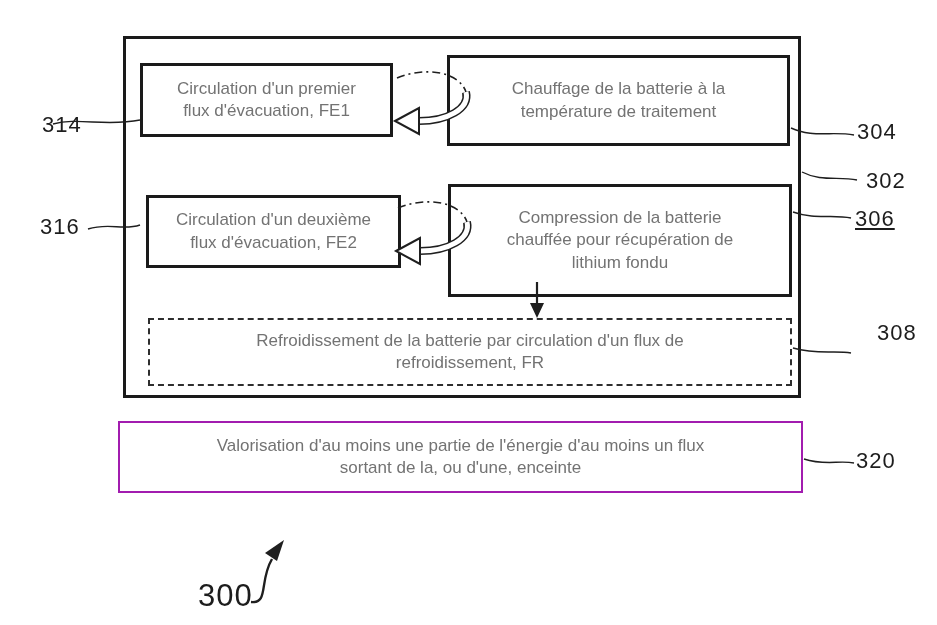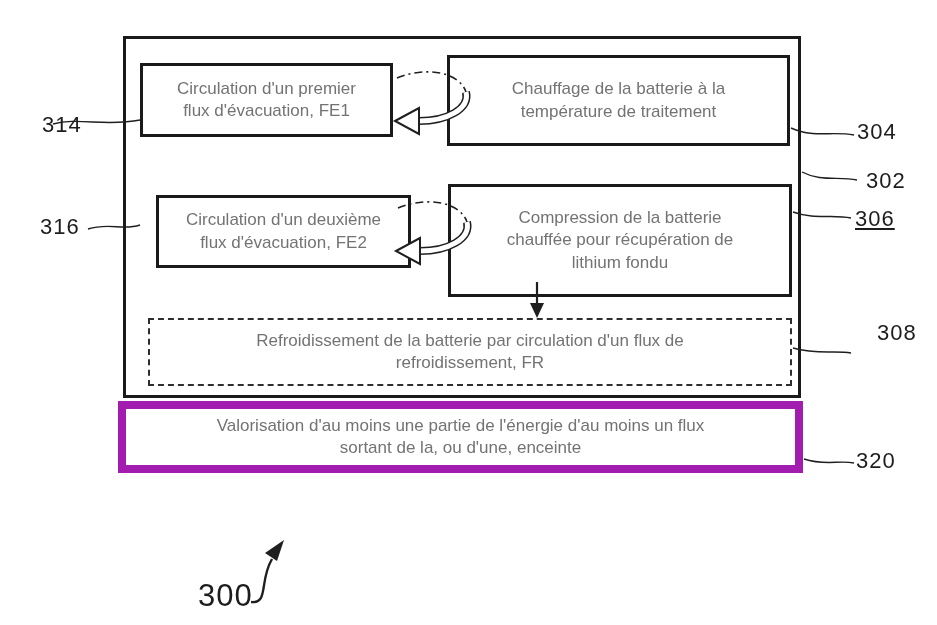--- a/index.html
+++ b/index.html
@@ -24,24 +24,24 @@
     display:flex;align-items:center;justify-content:center;
     text-align:center;
     font-size:17px;line-height:1.32;color:#737373;
     white-space:pre-line;
     background:transparent;
     padding:2px 6px;
   }
   .solid{border:3px solid #1a1a1a;}
   .b314{left:140px;top:63px;width:253px;height:74px;}
   .b304{left:447px;top:55px;width:343px;height:91px;}
-  .b316{left:156px;top:195px;width:255px;height:73px;}
+  .b316{left:146px;top:195px;width:255px;height:73px;}
   .b306{left:448px;top:184px;width:344px;height:113px;}
   .b308{left:148px;top:318px;width:644px;height:68px;border:2px dashed #2e2e2e;}
-  .b320{left:118px;top:401px;width:685px;height:72px;border:8px solid #a21caf;}
+  .b320{left:118px;top:421px;width:685px;height:72px;border:2px solid #a21caf;}
   .ref{
     position:absolute;z-index:3;
     font-size:22px;color:#1d1d1d;letter-spacing:1px;
   }
   .r314{left:42px;top:112px;}
   .r316{left:40px;top:214px;}
   .r304{left:857px;top:119px;}
   .r302{left:859px;top:168px;margin-left:7px;}
   .r306{left:855px;top:206px;text-decoration:underline;}
   .r308{left:853px;top:320px;margin-left:24px;}

